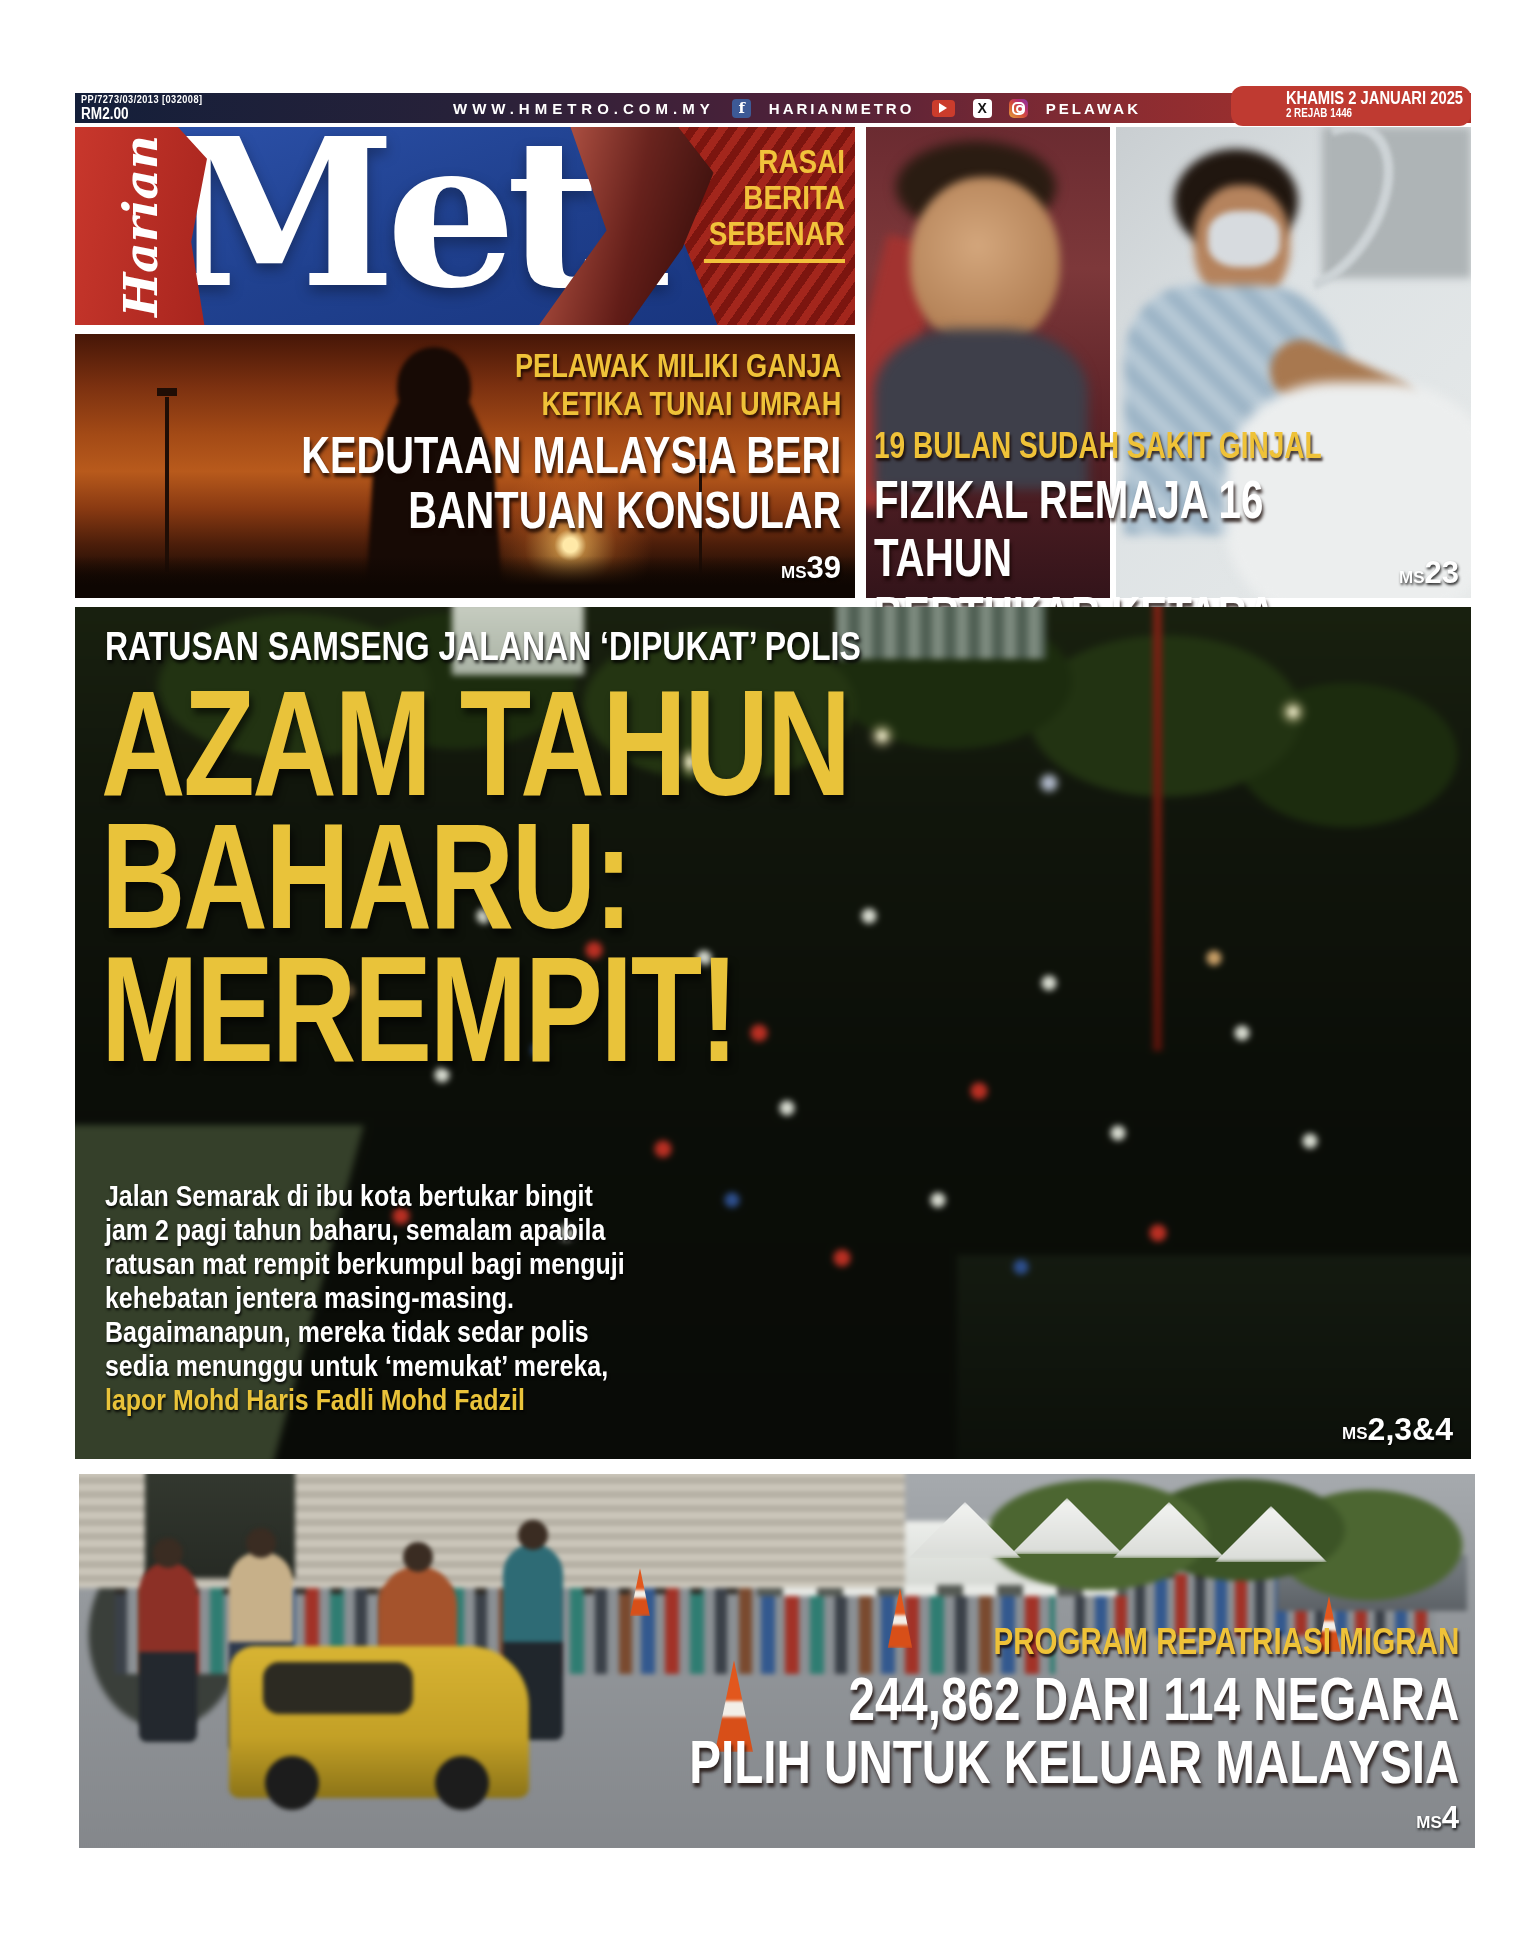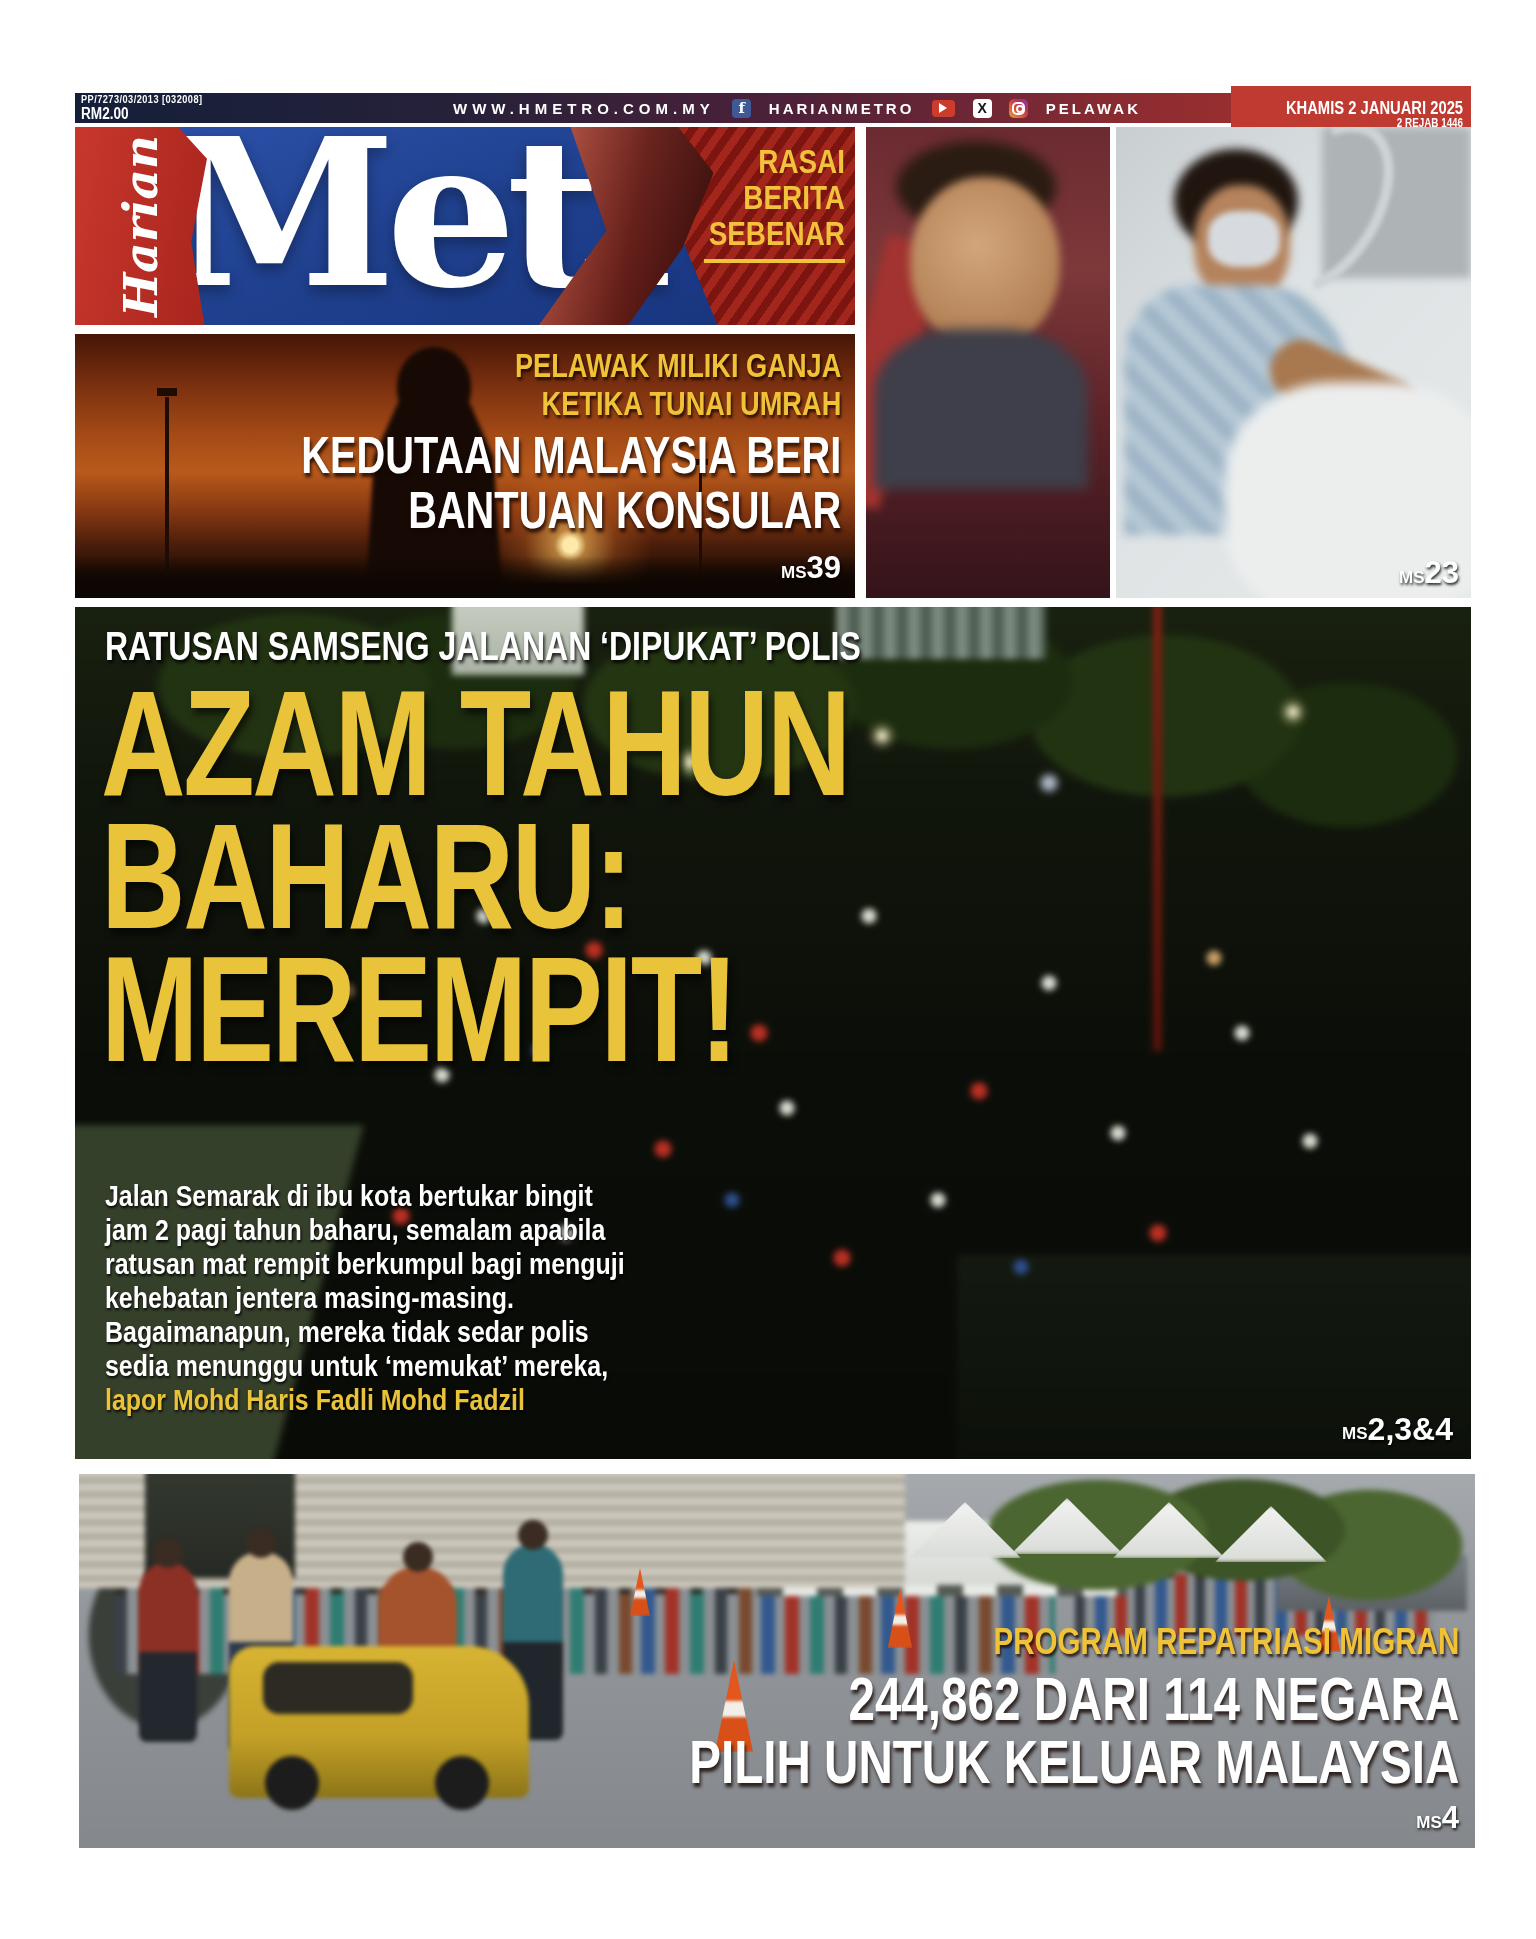--- a/index.html
+++ b/index.html
@@ -19,21 +19,21 @@
   .fb{width:19px;height:19px;background:#3d5a96;border-radius:4px;color:#fff;font-weight:bold;
       font-size:15px;font-family:"DejaVu Serif",serif;}
   .yt{width:23px;height:17px;background:#cb3c2c;border-radius:4px;}
   .yt::before{content:"";border-left:8px solid #fff;border-top:5px solid transparent;border-bottom:5px solid transparent;}
   .xx{width:19px;height:19px;background:#fff;border-radius:4px;color:#111;font-weight:bold;font-size:14px;}
   .ig{width:19px;height:19px;border-radius:5px;position:relative;
       background:linear-gradient(45deg,#e2a13c,#d64d3a 45%,#b62f6e 70%,#8438a8);}
   .ig::before{content:"";position:absolute;inset:3px;border:2px solid #fff;border-radius:5px;}
   .ig::after{content:"";position:absolute;left:6.5px;top:6.5px;width:4px;height:4px;border:2px solid #fff;border-radius:50%;}
   .datebox{position:absolute;right:0;top:-7px;height:37px;background:#bf3a31;color:#fff;
-           padding:13px 8px 0 16px;text-align:right;line-height:1.02;}
+           padding:3px 8px 0 16px;line-height:1.02;border-radius:12px;}
   .date{font-size:18px;font-weight:bold;transform:scaleX(.82);transform-origin:right top;white-space:nowrap;}
   .hijri{font-size:12px;font-weight:bold;transform:scaleX(.82);transform-origin:right top;}
 
   
   .masthead{position:absolute;left:75px;top:127px;width:780px;height:198px;}
   .blue-panel{position:absolute;left:36px;top:0;right:0;bottom:0;overflow:hidden;
               background:linear-gradient(160deg,#2d52ab 0%,#20418f 45%,#17337c 100%);}
   .metro{position:absolute;left:58px;top:50%;transform:translateY(-56%);color:#fff;
          font-family:"DejaVu Serif",serif;font-weight:bold;font-size:205px;letter-spacing:-10px;
          line-height:1;text-shadow:0 6px 14px rgba(0,0,0,.35);}
@@ -288,20 +288,27 @@
     <div class="photo-patient">
       <div class="w-wall"></div>
       <div class="w-tube"></div>
       <div class="w-hair"></div>
       <div class="w-face"></div>
       <div class="w-mask"></div>
       <div class="w-gown"></div>
       <div class="w-arm"></div>
       <div class="w-blanket"></div>
     </div>
+    <div class="g-txt">
+      <div class="kickY g-kick">19 BULAN SUDAH SAKIT GINJAL</div>
+      <div class="headW g-head">
+        <div>FIZIKAL REMAJA 16 TAHUN</div>
+        <div>BERTUKAR KETARA</div>
+      </div>
+    </div>
     <div class="pref g-pref">
       <span class="ms">MS</span>
         <span class="num">23</span>
     </div>
   </section>
 
   <section class="mainstory">
     <div class="photo-night"></div>
     <div class="m-kick">RATUSAN SAMSENG JALANAN ‘DIPUKAT’ POLIS</div>
     <div class="m-head">

